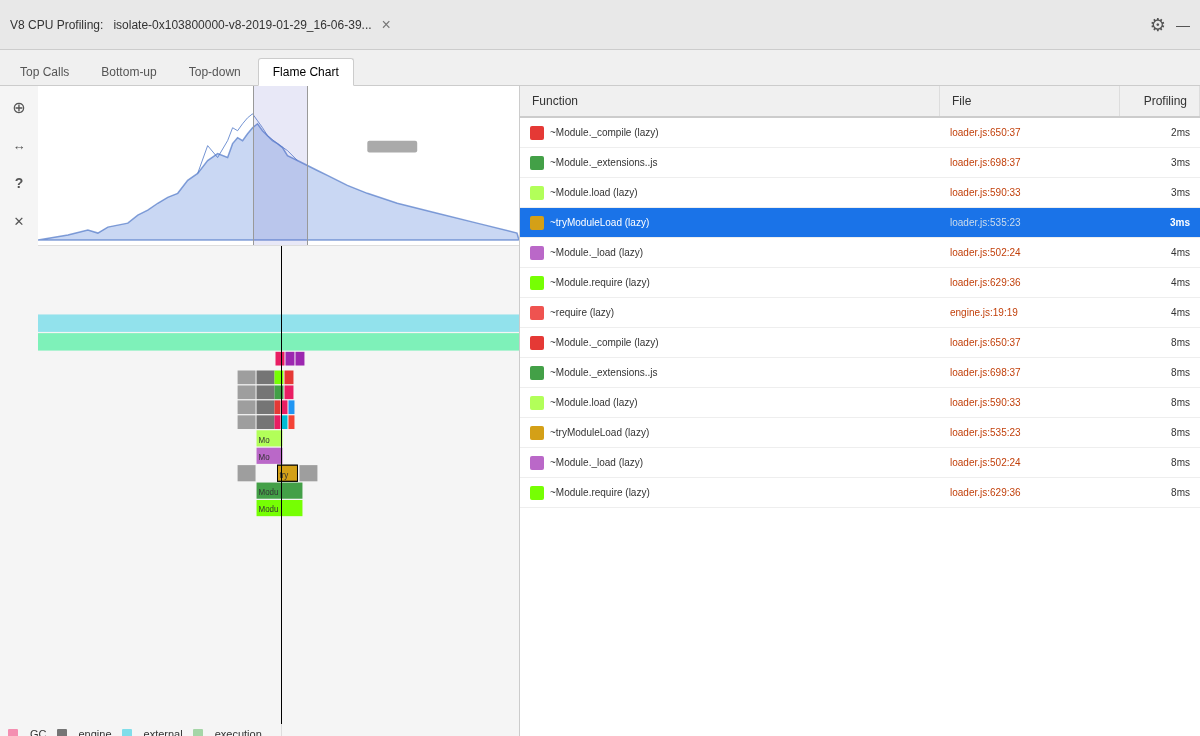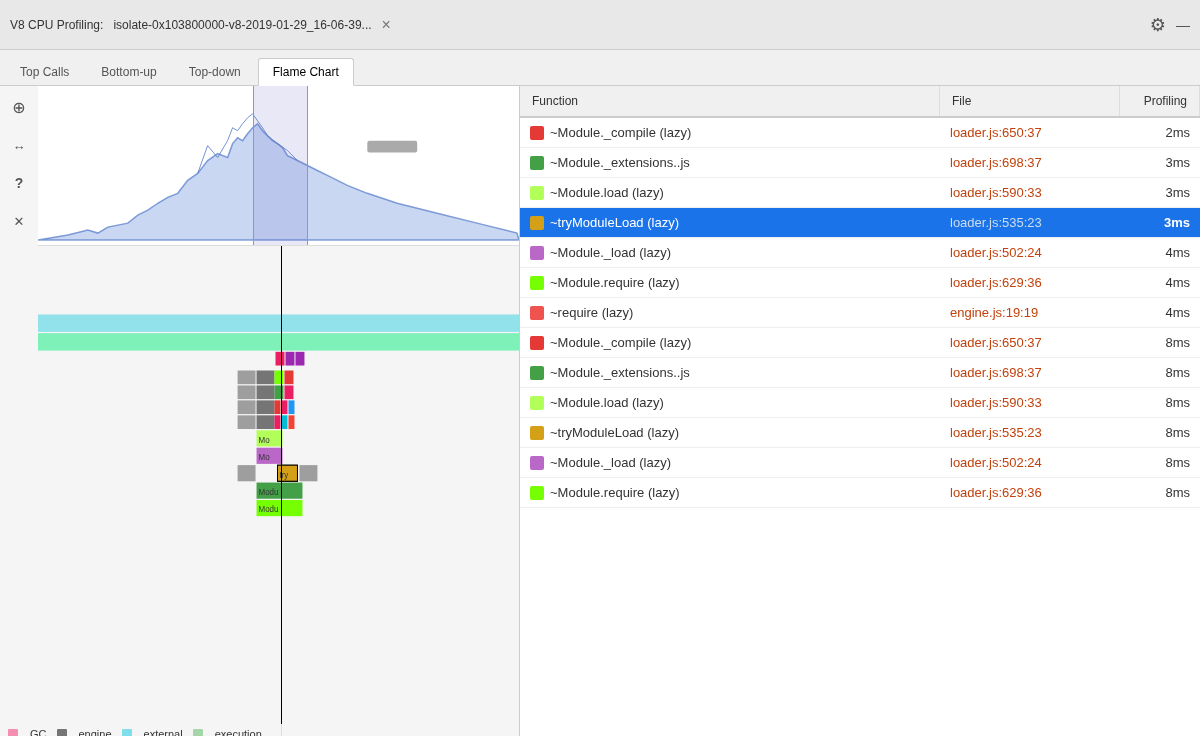--- a/index.html
+++ b/index.html
@@ -143,21 +143,21 @@
       align-items: center;
       border-bottom: 1px solid #eee;
       height: 30px;
       cursor: pointer;
     }
     .table-row.selected { background: #1a73e8; color: white; }
     .table-row.selected .cell { color: white; }
 
     .cell {
       padding: 4px 10px;
-      font-size: 13px;
+      font-size: 10px;
       color: #333;
       overflow: hidden;
       text-overflow: ellipsis;
       white-space: nowrap;
     }
     .cell-function { flex: 1; display: flex; align-items: center; gap: 6px; }
     .cell-file { width: 180px; color: #c2410c; }
     .cell-duration { width: 80px; text-align: right; font-weight: 500; }
     .table-row.selected .cell-file { color: #cde; }
 

